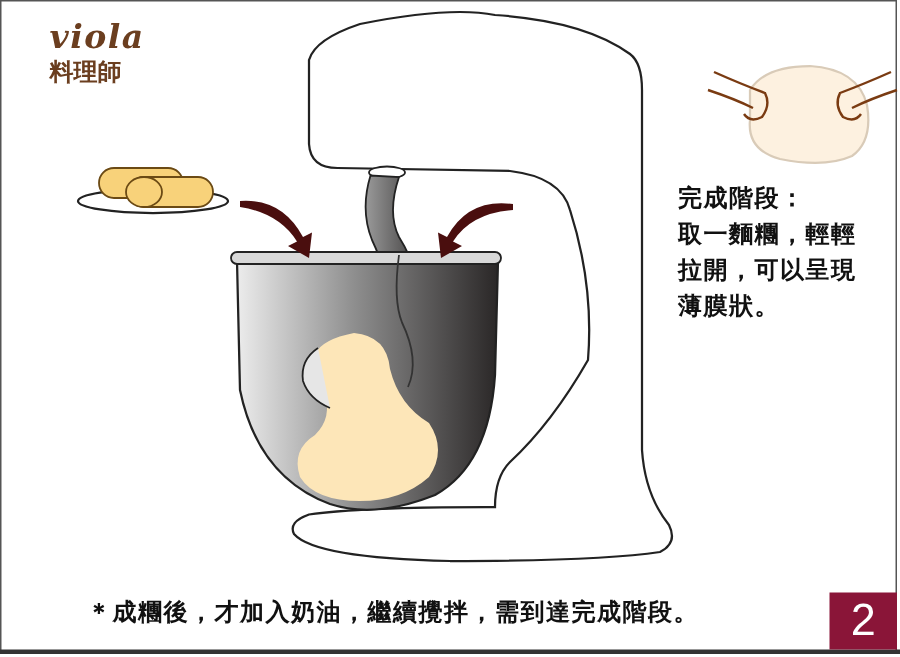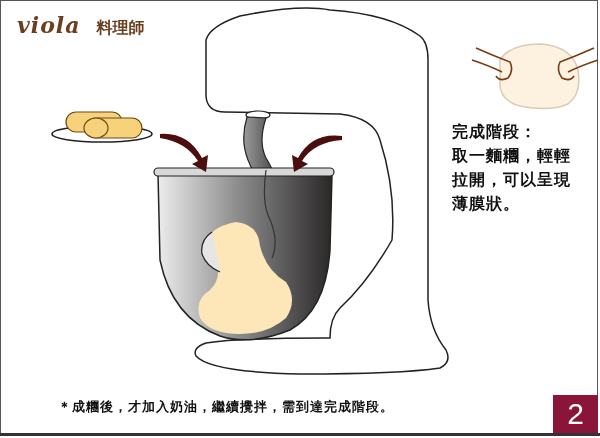--- a/index.html
+++ b/index.html
@@ -1,25 +1,25 @@
 <!DOCTYPE html>
 <html><head>
 <meta charset="utf-8">
 <style>
   html, body { margin: 0; padding: 0; background: #ffffff; }
   body { width: 600px; height: 438px; position: relative; overflow: hidden; font-family: "DejaVu Sans", sans-serif; }
   .frame { position: absolute; left: 0; top: 0; width: 598px; height: 436px; border: 1px solid #555; box-sizing: border-box; }
   .frame-bottom { position: absolute; left: 0; top: 433px; width: 600px; height: 3px; background: #333; }
-  .brand { position: absolute; left: 17px; top: 12px; display: flex; align-items: baseline; color: #6b3e1f; }
+  .brand { position: absolute; left: 17px; top: 12px; display: flex; align-items: baseline; color: #6b3e1f; flex-direction: column; }
   .brand-word { font-family: "DejaVu Serif", serif; font-weight: bold; font-style: italic; font-size: 22px; letter-spacing: 1px; }
   .brand-cjk { font-size: 16px; font-weight: bold; margin-left: 16px; color: #6b3e1f; }
   .illustration { position: absolute; left: 0; top: 0; width: 600px; height: 438px; }
   .step-text { position: absolute; left: 452px; top: 120px; width: 150px; font-size: 16px; font-weight: bold; line-height: 24px; color: #111; letter-spacing: 1px; }
   .step-text div { white-space: nowrap; }
-  .footnote { position: absolute; left: 58px; top: 398px; font-size: 13px; font-weight: bold; color: #111; letter-spacing: 1px; white-space: nowrap; }
+  .footnote { position: absolute; left: 58px; top: 398px; font-size: 16px; font-weight: bold; color: #111; letter-spacing: 1px; white-space: nowrap; }
   .badge { position: absolute; left: 553px; top: 395px; width: 45px; height: 38px; background: #8a1538; color: #fff; font-size: 30px; text-align: center; line-height: 38px; font-family: "Liberation Sans", sans-serif; }
 </style>
 </head>
 <body>
 
 <div class="frame"></div>
 <div class="frame-bottom"></div>
 
 <div class="brand">
   <span class="brand-word">viola</span>

